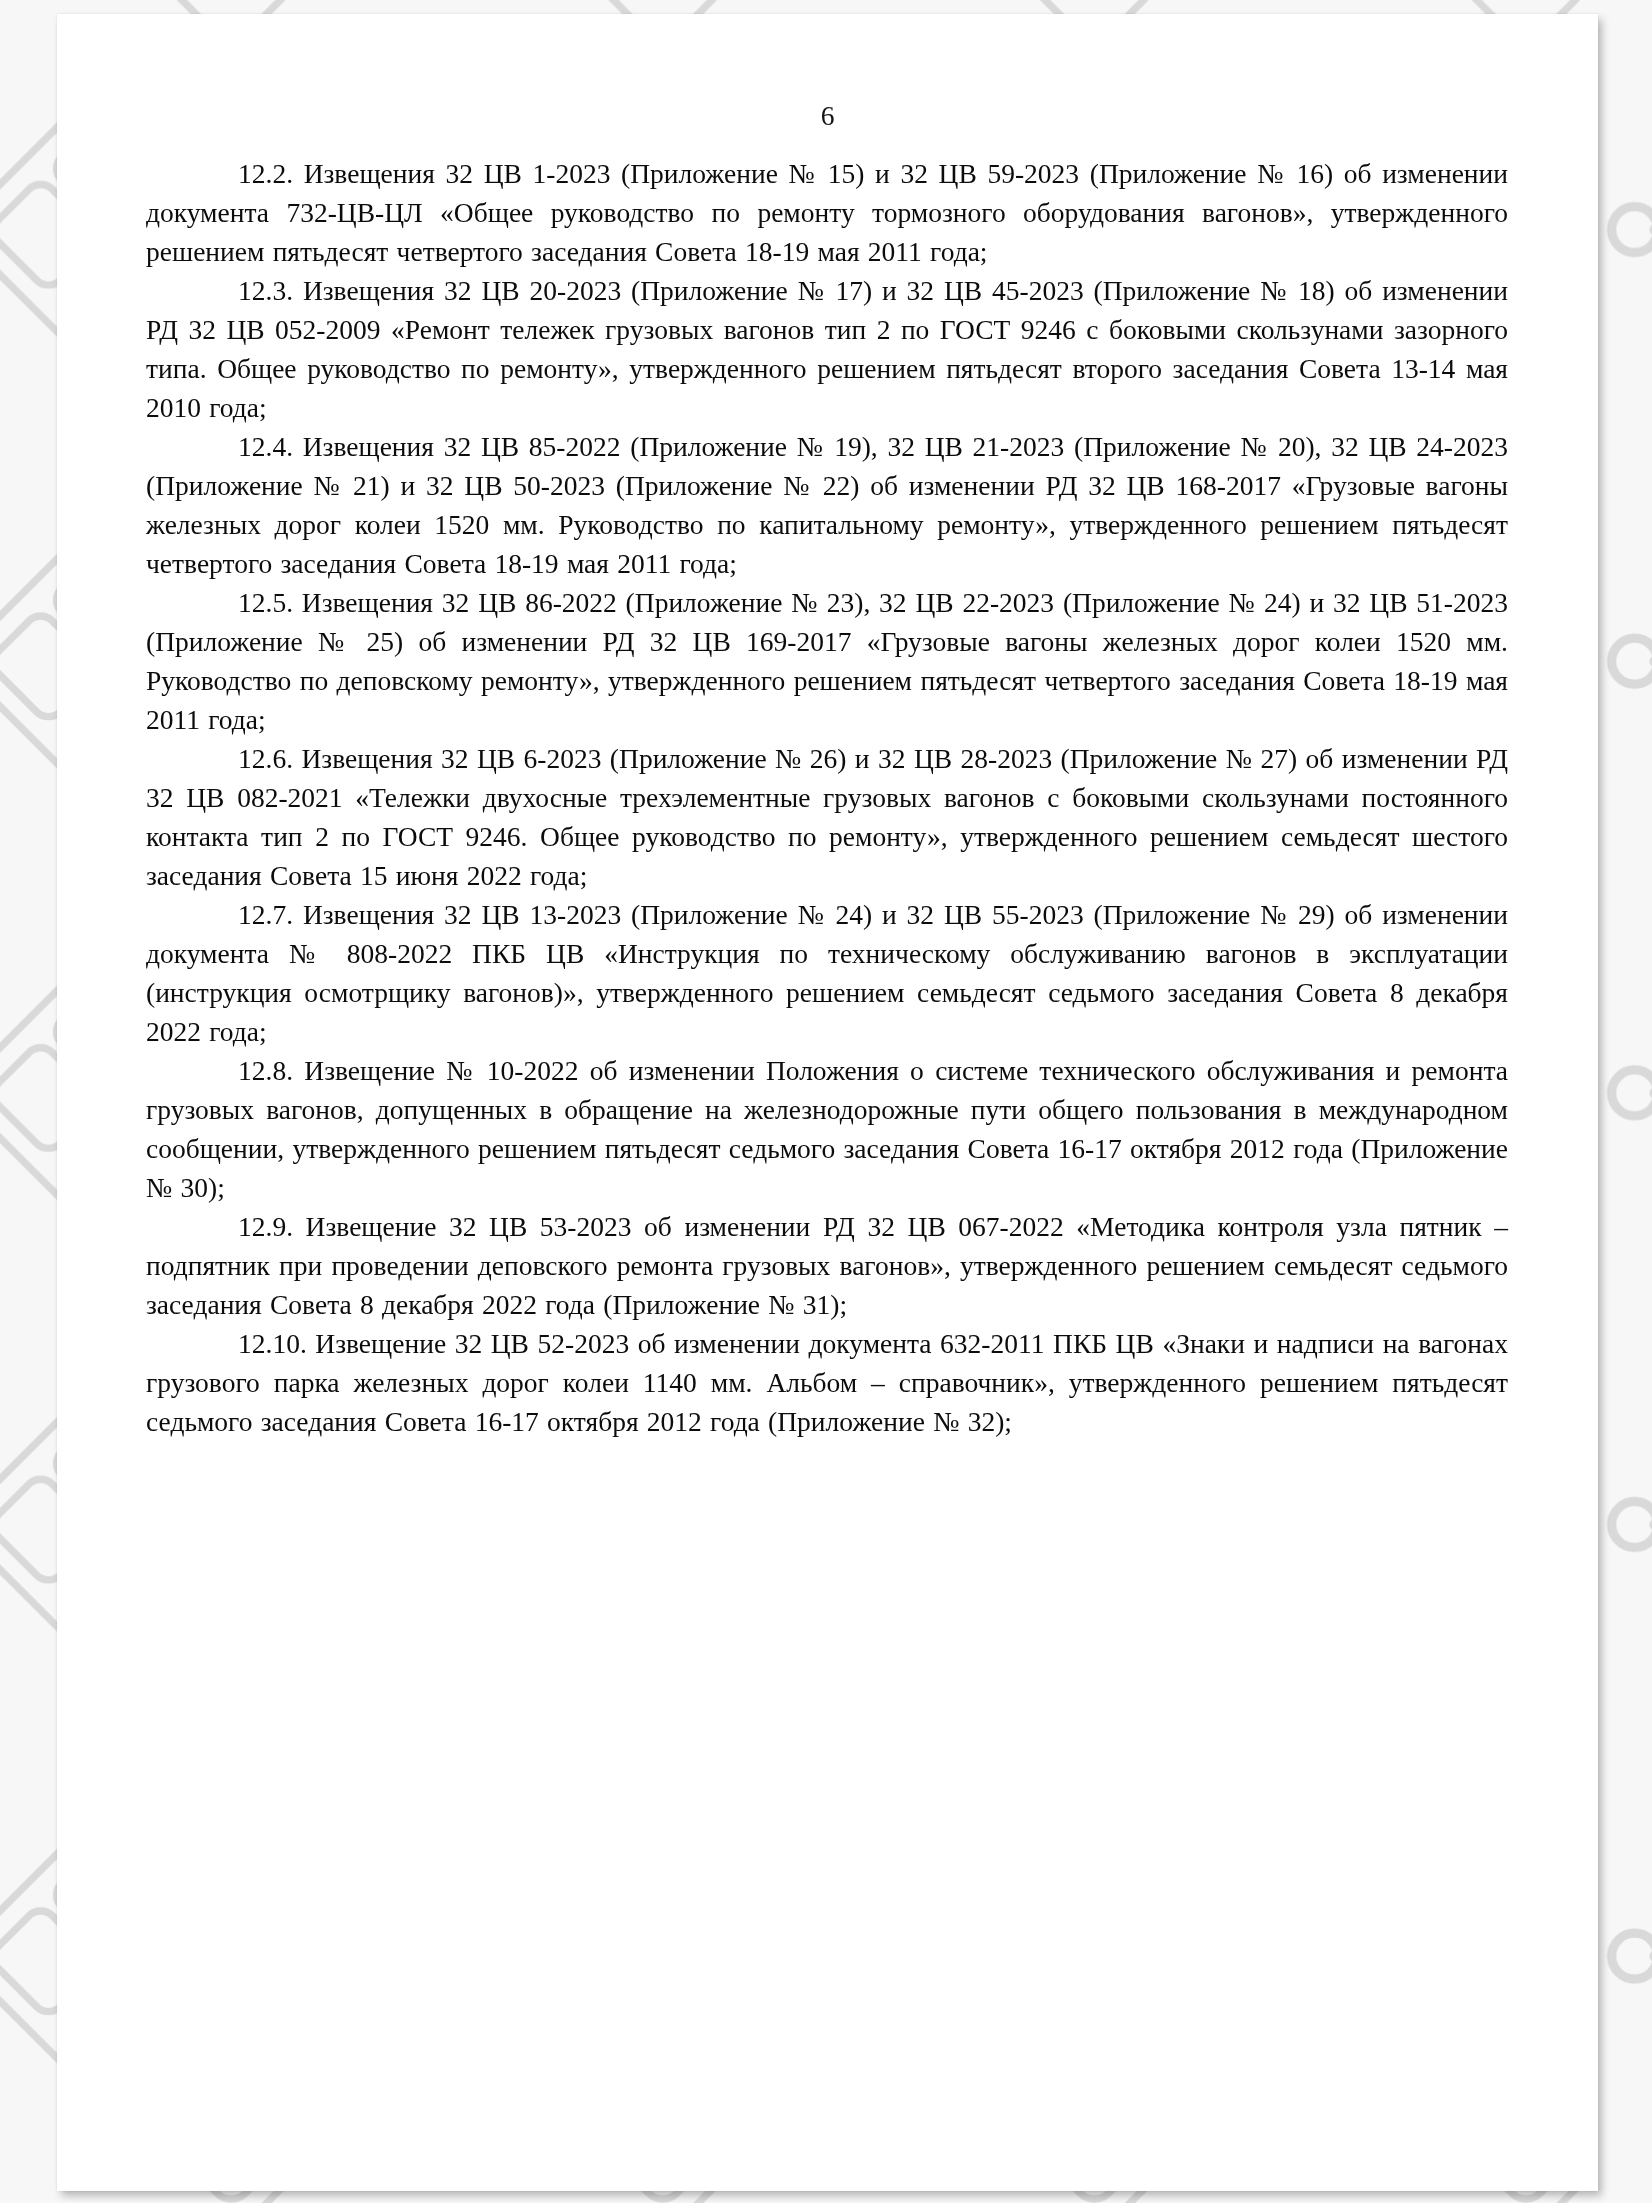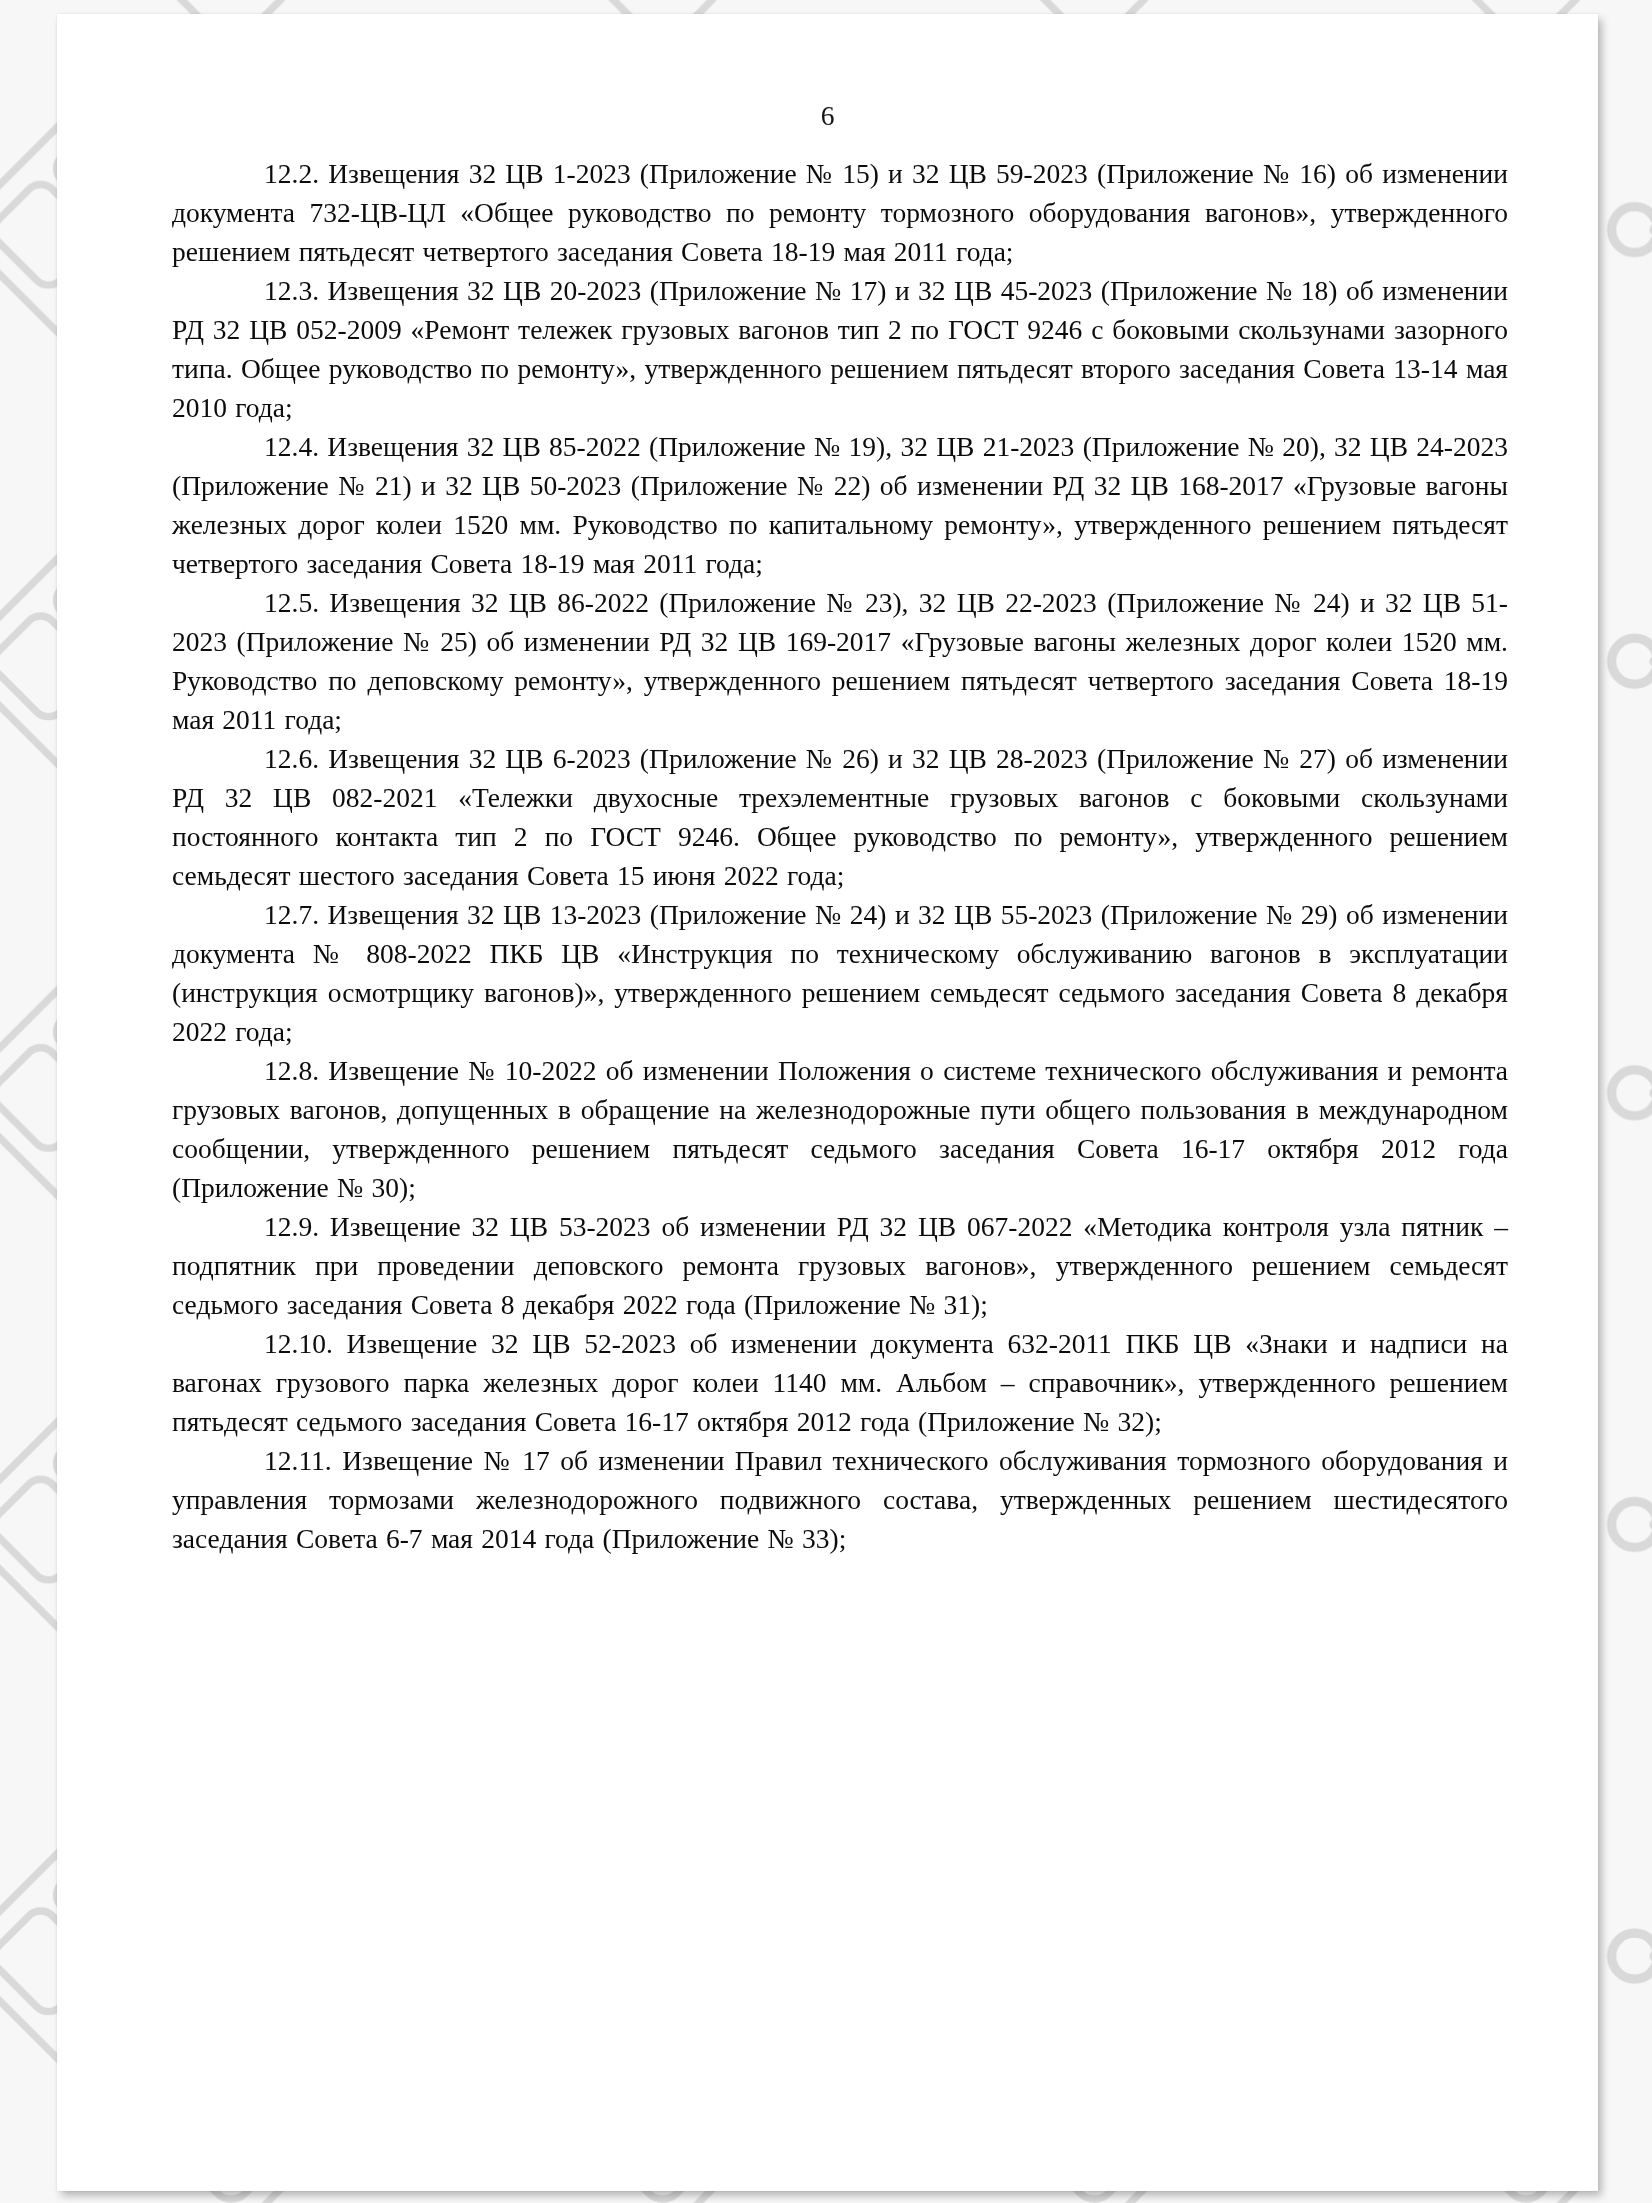--- a/index.html
+++ b/index.html
@@ -33,21 +33,21 @@
     box-shadow: 3.7px 4.6px 8.3px rgba(0,0,0,0.28), 0 0 1.8px rgba(0,0,0,0.10);
   }
   .pagenum {
     margin-top: 87px;
     text-align: center;
     font-size: 27.5px;
     line-height: 29px;
     color: #141414;
   }
   .body-text {
-    margin: 24px 90px 0 115px; 
+    margin: 24px 90px 0 89px; 
     font-family: Liberation Serif, serif;
   }
   .body-text p {
     margin: 0;
     padding: 0;
     font-size: 27.5px;
     line-height: 39px;
     color: #0c0c0c;
     text-align: justify;
     text-indent: 92px;
@@ -97,18 +97,17 @@
     <div class="body-text">
       <p>12.2. Извещения 32 ЦВ 1-2023 (Приложение № 15) и 32 ЦВ 59-2023 (Приложение № 16) об изменении документа 732-ЦВ-ЦЛ «Общее руководство по ремонту тормозного оборудования вагонов», утвержденного решением пятьдесят четвертого заседания Совета 18-19 мая 2011 года;</p>
       <p>12.3. Извещения 32 ЦВ 20-2023 (Приложение № 17) и 32 ЦВ 45-2023 (Приложение № 18) об изменении РД 32 ЦВ 052-2009 «Ремонт тележек грузовых вагонов тип 2 по ГОСТ 9246 с боковыми скользунами зазорного типа. Общее руководство по ремонту», утвержденного решением пятьдесят второго заседания Совета 13-14 мая 2010 года;</p>
       <p>12.4. Извещения 32 ЦВ 85-2022 (Приложение № 19), 32 ЦВ 21-2023 (Приложение № 20), 32 ЦВ 24-2023 (Приложение № 21) и 32 ЦВ 50-2023 (Приложение № 22) об изменении РД 32 ЦВ 168-2017 «Грузовые вагоны железных дорог колеи 1520 мм. Руководство по капитальному ремонту», утвержденного решением пятьдесят четвертого заседания Совета 18-19 мая 2011 года;</p>
       <p>12.5. Извещения 32 ЦВ 86-2022 (Приложение № 23), 32 ЦВ 22-2023 (Приложение № 24) и 32 ЦВ 51-2023 (Приложение № 25) об изменении РД 32 ЦВ 169-2017 «Грузовые вагоны железных дорог колеи 1520 мм. Руководство по деповскому ремонту», утвержденного решением пятьдесят четвертого заседания Совета 18-19 мая 2011 года;</p>
       <p>12.6. Извещения 32 ЦВ 6-2023 (Приложение № 26) и 32 ЦВ 28-2023 (Приложение № 27) об изменении РД 32 ЦВ 082-2021 «Тележки двухосные трехэлементные грузовых вагонов с боковыми скользунами постоянного контакта тип 2 по ГОСТ 9246. Общее руководство по ремонту», утвержденного решением семьдесят шестого заседания Совета 15 июня 2022 года;</p>
       <p>12.7. Извещения 32 ЦВ 13-2023 (Приложение № 24) и 32 ЦВ 55-2023 (Приложение № 29) об изменении документа № 808-2022 ПКБ ЦВ «Инструкция по техническому обслуживанию вагонов в эксплуатации (инструкция осмотрщику вагонов)», утвержденного решением семьдесят седьмого заседания Совета 8 декабря 2022 года;</p>
       <p>12.8. Извещение № 10-2022 об изменении Положения о системе технического обслуживания и ремонта грузовых вагонов, допущенных в обращение на железнодорожные пути общего пользования в международном сообщении, утвержденного решением пятьдесят седьмого заседания Совета 16-17 октября 2012 года (Приложение № 30);</p>
       <p>12.9. Извещение 32 ЦВ 53-2023 об изменении РД 32 ЦВ 067-2022 «Методика контроля узла пятник – подпятник при проведении деповского ремонта грузовых вагонов», утвержденного решением семьдесят седьмого заседания Совета 8 декабря 2022 года (Приложение № 31);</p>
       <p>12.10. Извещение 32 ЦВ 52-2023 об изменении документа 632-2011 ПКБ ЦВ «Знаки и надписи на вагонах грузового парка железных дорог колеи 1140 мм. Альбом – справочник», утвержденного решением пятьдесят седьмого заседания Совета 16-17 октября 2012 года (Приложение № 32);</p>
-      <p>12.11. Извещение № 17 об изменении Правил технического обслуживания тормозного оборудования и управления тормозами железнодорожного подвижного состава, утвержденных решением шестидесятого заседания Совета 6-7 мая 2014 года (Приложение № 33);</p>
     </div>
   </div>
 
 </div>
 
 
 </body></html>

